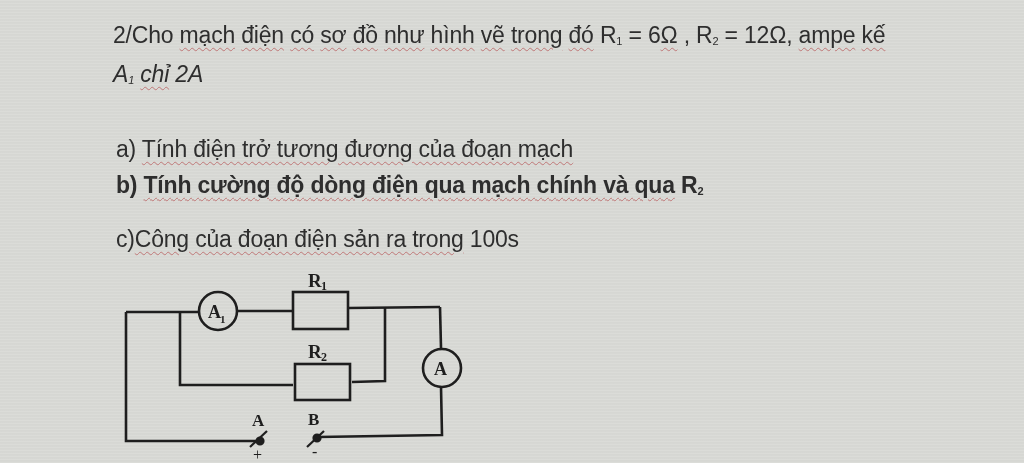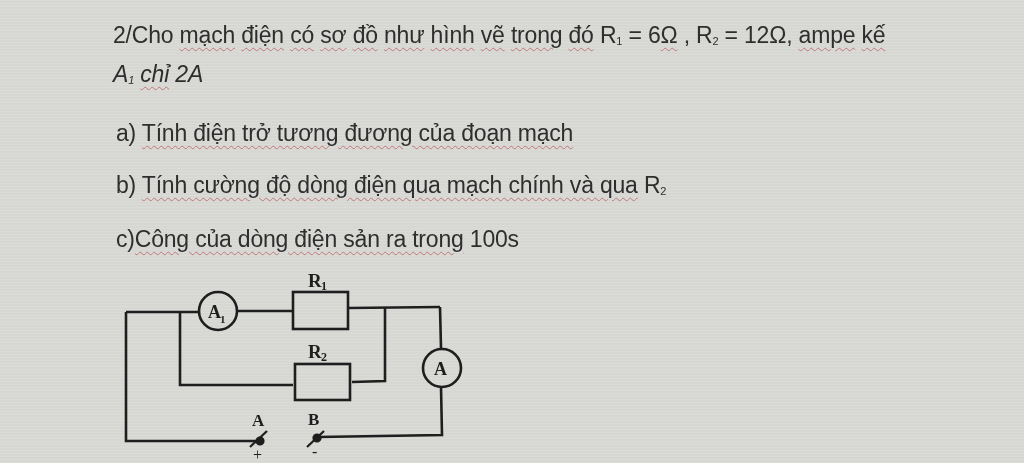--- a/index.html
+++ b/index.html
@@ -20,30 +20,30 @@
 <body>
 
 <div class="line" style="left:113px; top:22px;">
   <span>2/Cho </span><span class="sq">mạch</span> <span class="sq">điện</span> <span class="sq">có</span> <span class="sq">sơ</span> <span class="sq">đồ</span> <span class="sq">như</span> <span class="sq">hình</span> <span class="sq">vẽ</span> <span class="sq">trong</span> <span class="sq">đó</span> <span>R</span><span class="sub">1</span><span> = 6</span><span class="sq">Ω</span><span> , </span><span>R</span><span class="sub">2</span><span> = 12Ω, </span><span class="sq">ampe</span> <span class="sq">kế</span>
 </div>
 
 <div class="line" style="left:113px; top:61px;font-style:italic;">
   <span>A</span><span class="sub">1</span> <span class="sq">chỉ</span><span> 2A</span>
 </div>
 
-<div class="line" style="left:116px; top:120px;">
+<div class="line" style="left:116px; top:136px;">
   <span>a) </span><span class="sq">Tính điện trở tương đương của đoạn mạch</span>
 </div>
 
-<div class="line" style="left:116px; top:172px;">
+<div class="line" style="left:116px; top:172px;font-weight:bold;">
   <span>b) </span><span class="sq">Tính cường độ dòng điện qua mạch chính và qua</span><span> R</span><span class="sub">2</span>
 </div>
 
 <div class="line" style="left:116px; top:226px;">
-  <span>c)</span><span class="sq">Công của dòng điện sản ra trong</span><span> 100s</span>
+  <span>c)</span><span class="sq">Công của đoạn điện sản ra trong</span><span> 100s</span>
 </div>
 
 <svg id="diagram" width="360" height="198" viewBox="0 0 360 198" xmlns="http://www.w3.org/2000/svg">
   <g stroke="#1e1e1e" stroke-width="2.6" fill="none">
 
     <polyline points="16,47 16,176 150,176"></polyline>
 
     <line x1="16" y1="47" x2="90" y2="47"></line>
 
     <polyline points="70,47 70,120 183,120"></polyline>

